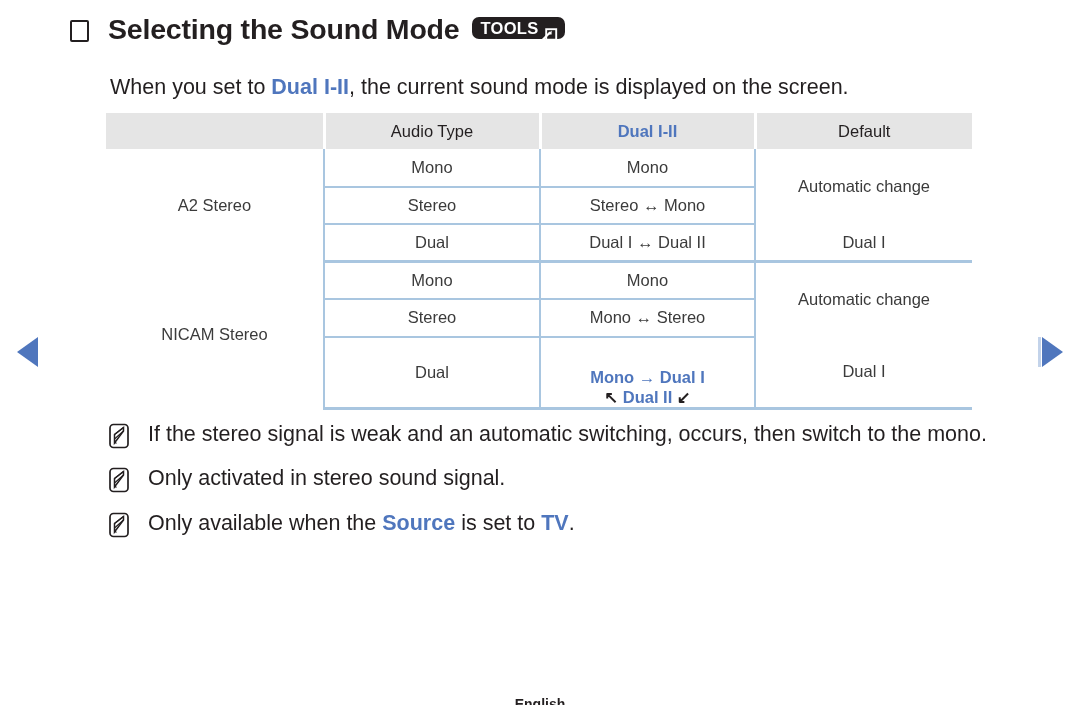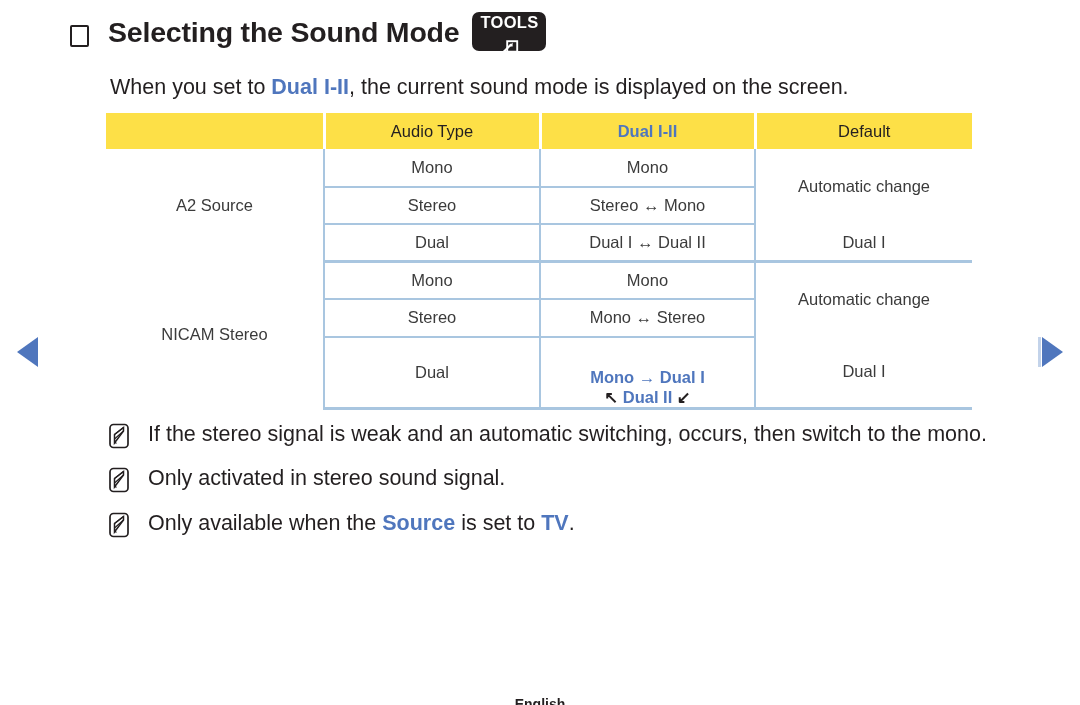--- a/index.html
+++ b/index.html
@@ -83,21 +83,20 @@
     display: inline-flex;
     align-items: center;
     background: #231f20;
     color: #ffffff;
     border-radius: 7px;
     padding: 2px 7px 3px 8px;
     margin-left: 13px;
     position: relative;
     top: -3px;
     vertical-align: middle;
-    flex-direction: column;
   }
   .tools-badge .tools-word {
     font-size: 16.5px;
     font-weight: bold;
     letter-spacing: 0.3px;
     line-height: 1;
   }
   .tools-badge .tools-ico {
     margin-left: 1px;
     display: inline-block;
@@ -134,21 +133,21 @@
   .tbl td, .tbl th {
     padding: 0;
     margin: 0;
     text-align: center;
     vertical-align: middle;
     font-weight: normal;
     color: #3b3b3b;
   }
   .tbl thead th {
     height: 36px;
-    background: #fde047;
+    background: #e5e5e5;
     color: #231f20;
     border-right: 3px solid #ffffff;
   }
   .tbl thead th.hlast { border-right: none; }
   .tbl thead th.hblue { color: #4f76bd; font-weight: bold; }
 
   td.c-type, td.c-dual, td.c-def {
     border-left: 2px solid #a9c6e0;
     border-bottom: 2px solid #a9c6e0;
   }
@@ -244,21 +243,21 @@
       <tr>
         <th class="r-h"></th>
         <th class="r-h">Audio Type</th>
         <th class="r-h hblue">Dual I-II</th>
         <th class="r-h hlast">Default</th>
       </tr>
     </thead>
     <tbody>
 
       <tr class="r-h">
-        <td class="grp nb" rowspan="3">A2 Source</td>
+        <td class="grp nb" rowspan="3">A2 Stereo</td>
         <td class="c-type">Mono</td>
         <td class="c-dual cell-blue">Mono</td>
         <td class="c-def nb" rowspan="2">Automatic change</td>
       </tr>
       <tr class="r-h">
         <td class="c-type">Stereo</td>
         <td class="c-dual cell-blue">Stereo ↔ Mono</td>
       </tr>
       <tr class="r-h grp-end">
         <td class="c-type thickb">Dual</td>

